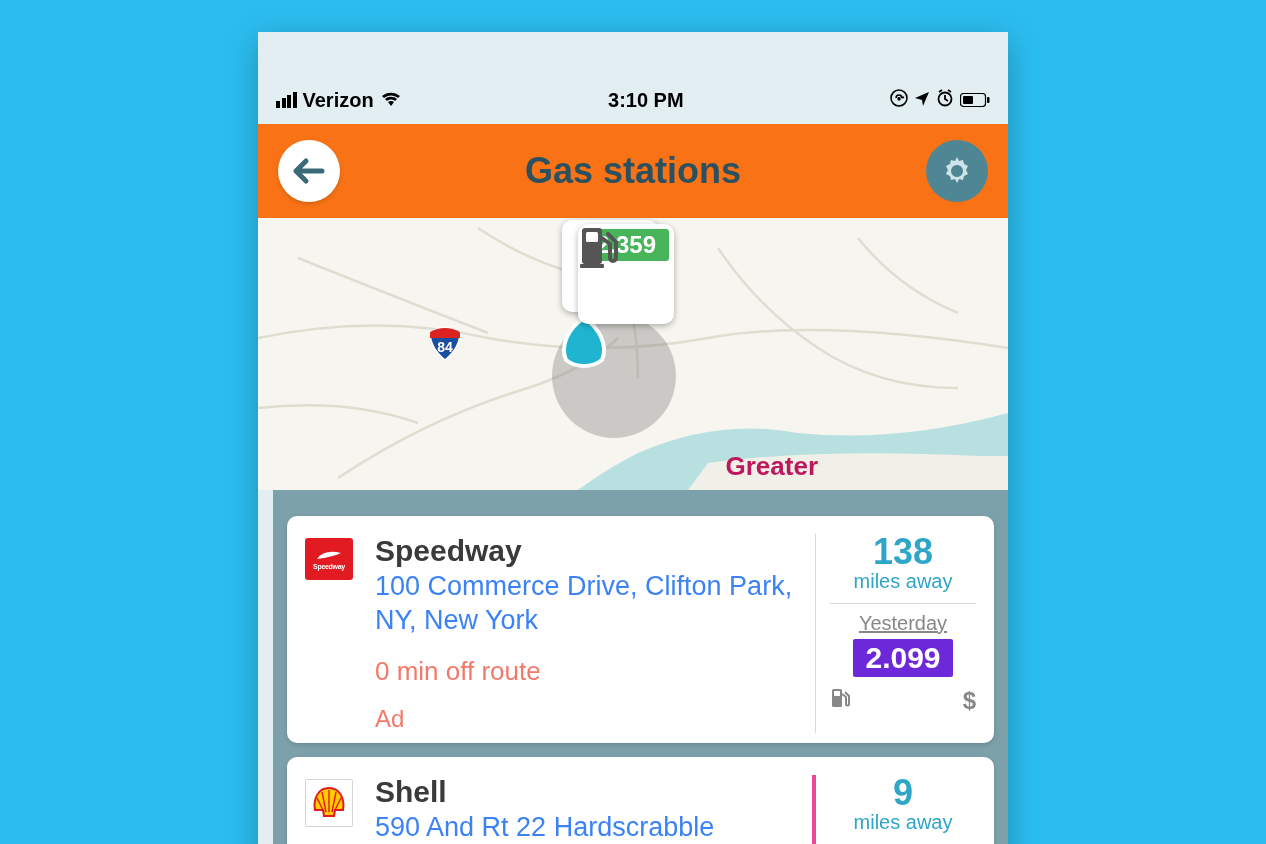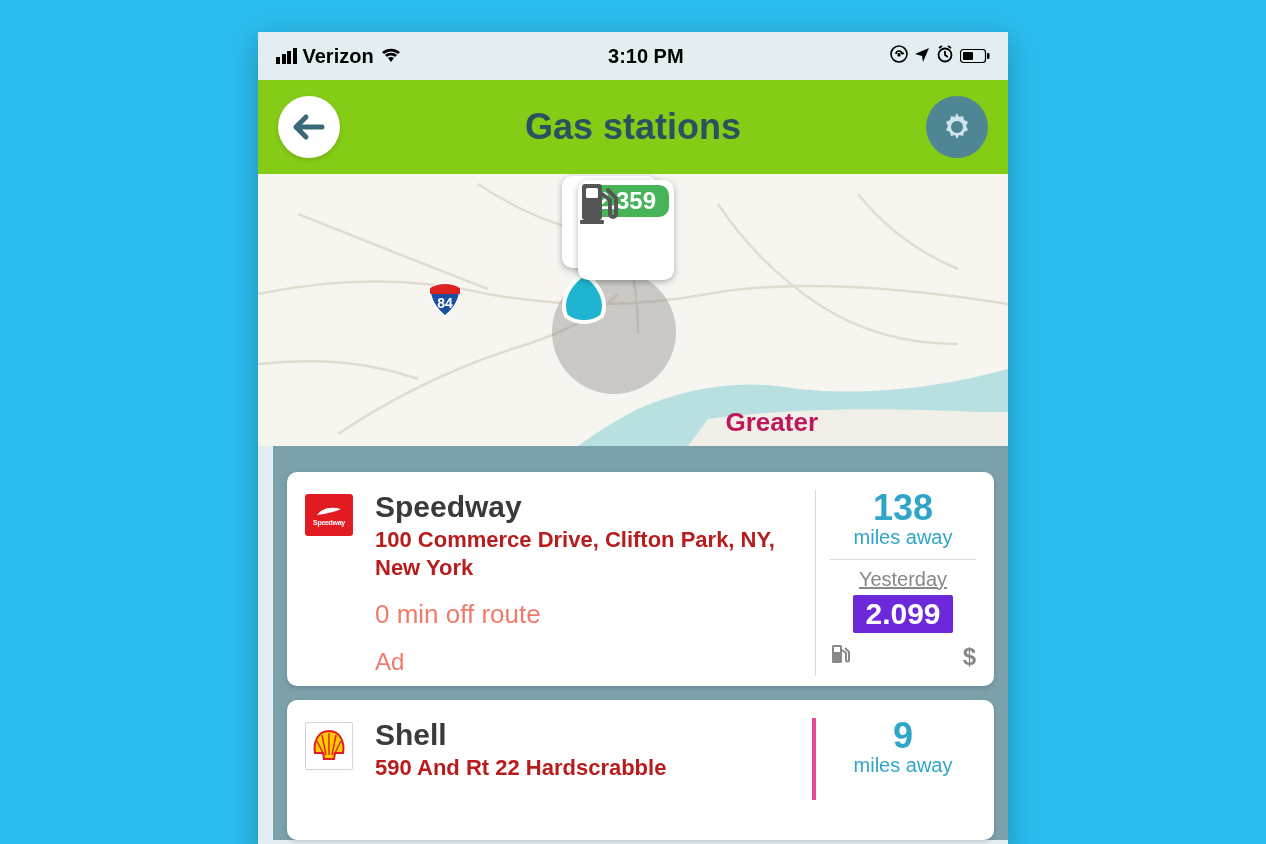--- a/index.html
+++ b/index.html
@@ -23,32 +23,33 @@
   
   .status-bar {
     height: 48px;
     display: flex;
     align-items: center;
     justify-content: space-between;
     padding: 0 18px;
     font-size: 20px;
     font-weight: 600;
     color: #000;
+    margin-top: 44px;
   }
   .status-left, .status-right { display: flex; align-items: center; gap: 6px; }
   .status-center { font-weight: 600; }
   .sig-bars { display: flex; align-items: flex-end; gap: 1.5px; }
   .sig-bars span { width: 4px; background:#000; display:block; }
   .sig-bars span:nth-child(1){height:7px;}
   .sig-bars span:nth-child(2){height:10px;}
   .sig-bars span:nth-child(3){height:13px;}
   .sig-bars span:nth-child(4){height:16px;}
   
   .header {
-    background: #84cc16;
+    background: #f97316;
     height: 94px;
     display: flex;
     align-items: center;
     justify-content: space-between;
     padding: 6px 20px;
   }
   .back-btn {
     width: 62px; height: 62px; border-radius: 50%;
     background: #fff;
     display: flex; align-items: center; justify-content: center;
@@ -103,21 +104,21 @@
     border-radius: 10px;
     box-shadow: 0 2px 6px rgba(0,0,0,0.3);
     padding: 5px;
   }
   .gas-marker .price-tag {
     background: #48b45a;
     color: #fff;
     font-weight: 700;
     font-size: 24px;
     text-align: center;
-    border-radius: 10px;
+    border-radius: 3px;
     padding: 2px 0;
   }
   .gas-marker .pump-box {
     height: 58px;
     display:flex; align-items:center; justify-content:center;
   }
   .gas-marker-behind {
     position: absolute;
     top: 2px;
     left: 304px;
@@ -158,25 +159,24 @@
     flex-direction:column;
     align-items:center;
   }
   .station-name {
     font-size: 30px;
     font-weight: 800;
     color: #3a3a3a;
     margin-bottom: 2px;
   }
   .station-addr {
-    font-size: 22px;
-    color: #b91c1c;
+    font-size: 27px;
+    color: #3b82f6;
     line-height: 1.25;
     margin-bottom: 18px;
-    font-weight: bold;
   }
   .off-route {
     font-size: 26px;
     color: #f27a6a;
     font-weight: 500;
     margin-bottom: 18px;
   }
   .ad-label {
     font-size: 24px;
     color: #f27a6a;

